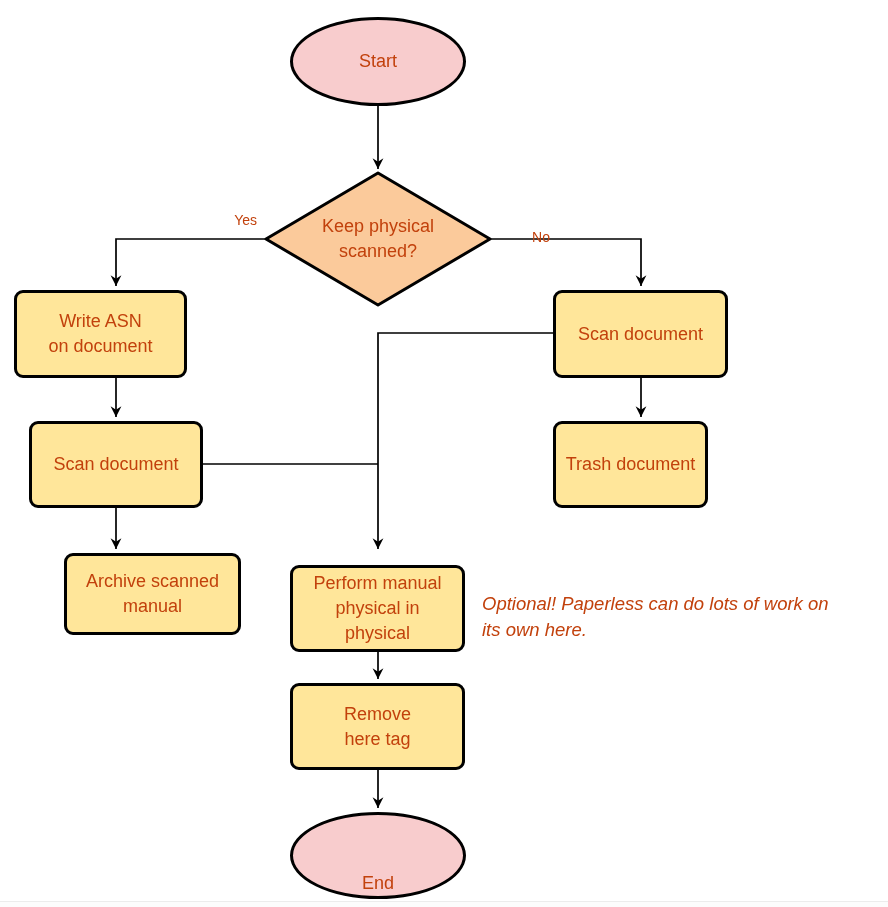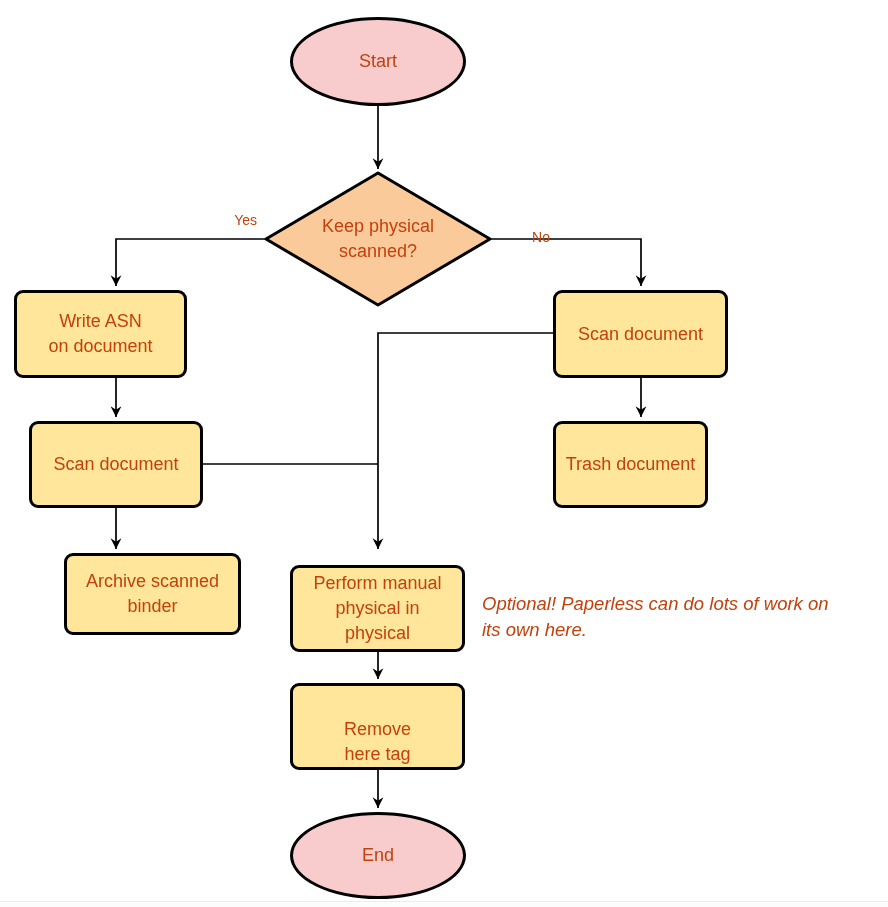--- a/index.html
+++ b/index.html
@@ -125,48 +125,48 @@
     </div>
   </div>
 
   <div class="node process" style="left:29px; top:421px; width:174px; height:87px;">
     <span>Scan document</span>
   </div>
 
   <div class="node process" style="left:28px; top:553px; width:177px; height:82px;margin-left:36px;">
     <div>
       <span>Archive scanned</span>
-      <span>binder</span>
+      <span>manual</span>
     </div>
   </div>
 
   <div class="node process" style="left:553px; top:290px; width:175px; height:88px;">
     <span>Scan document</span>
   </div>
 
   <div class="node process" style="left:553px; top:421px; width:155px; height:87px;">
     <span>Trash document</span>
   </div>
 
   <div class="node process" style="left:290px; top:553px; width:175px; height:87px;margin-top:12px;">
     <div>
       <span>Perform manual</span>
       <span>physical in</span>
       <span>physical</span>
     </div>
   </div>
 
-  <div class="node process" style="left:290px; top:683px; width:175px; height:87px;align-items:flex-end;">
+  <div class="node process" style="left:290px; top:683px; width:175px; height:87px;">
     <div>
       <span>Remove</span>
       <span>here tag</span>
     </div>
   </div>
 
-  <div class="node terminal" style="left:290px; top:812px; width:176px; height:87px;">
+  <div class="node terminal" style="left:290px; top:812px; width:176px; height:87px;align-items:flex-end;">
     <span>End</span>
   </div>
 
   <div class="note">
     <span>Optional! Paperless can do lots of work on</span>
     <span>its own here.</span>
   </div>
 
   <div class="bottom-rule"></div>
 </div>

